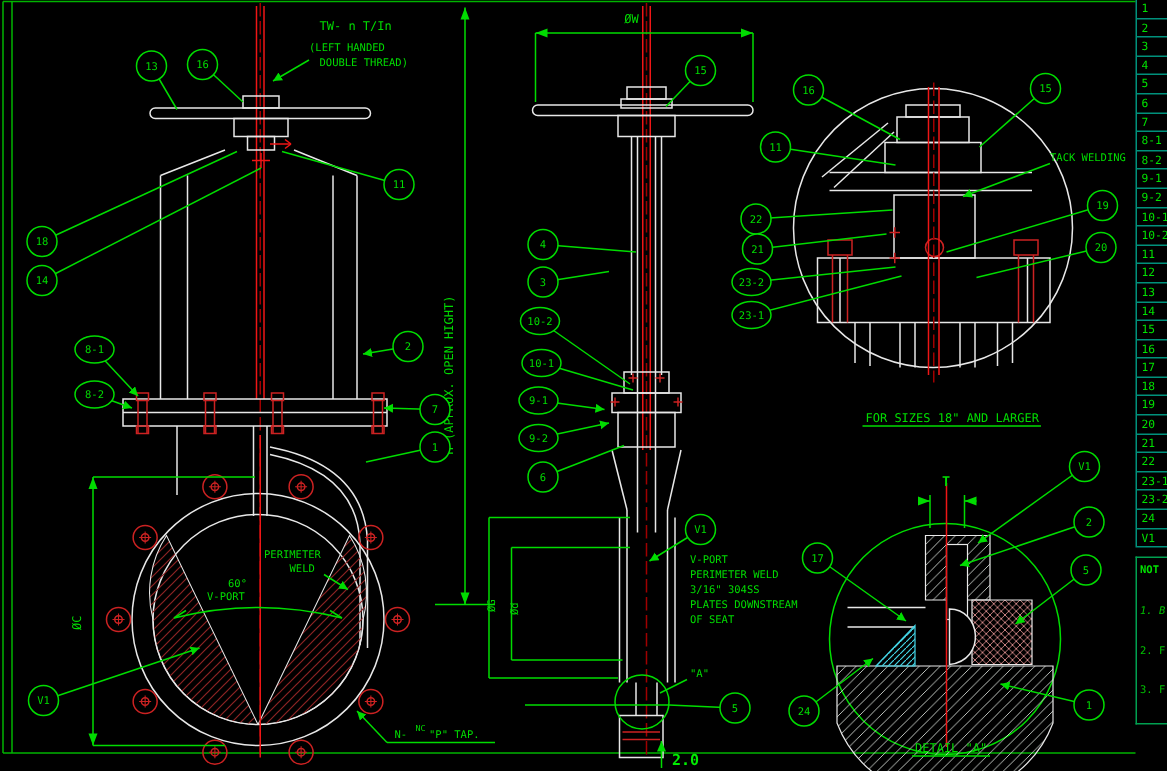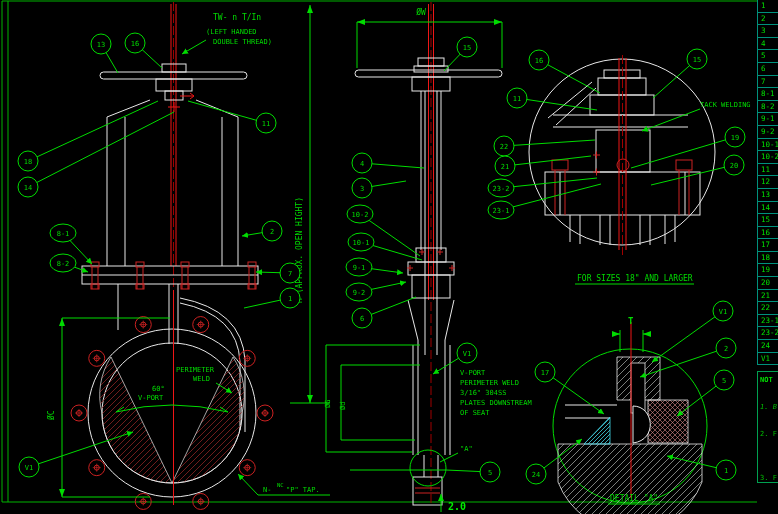--- a/index.html
+++ b/index.html
@@ -559,16 +559,16 @@
       <div class="prow">22</div>
       <div class="prow">23-1</div>
       <div class="prow">23-2</div>
       <div class="prow">24</div>
       <div class="prow">V1</div>
     </div>
 <div id="notes-block">
   <div class="nline" style="color:#00e100;font-weight:bold;padding-top:4px;">NOT</div>
   <div class="nline" style="margin-top:19px;font-style:italic;">1. B</div>
   <div class="nline" style="margin-top:19px;">2. F</div>
-  <div class="nline" style="margin-top:36px;">3. F</div>
+  <div class="nline" style="margin-top:18px;">3. F</div>
   <div class="nline" style="margin-top:18px;">7. D</div>
 </div>
 </div>
 
 </body></html>

